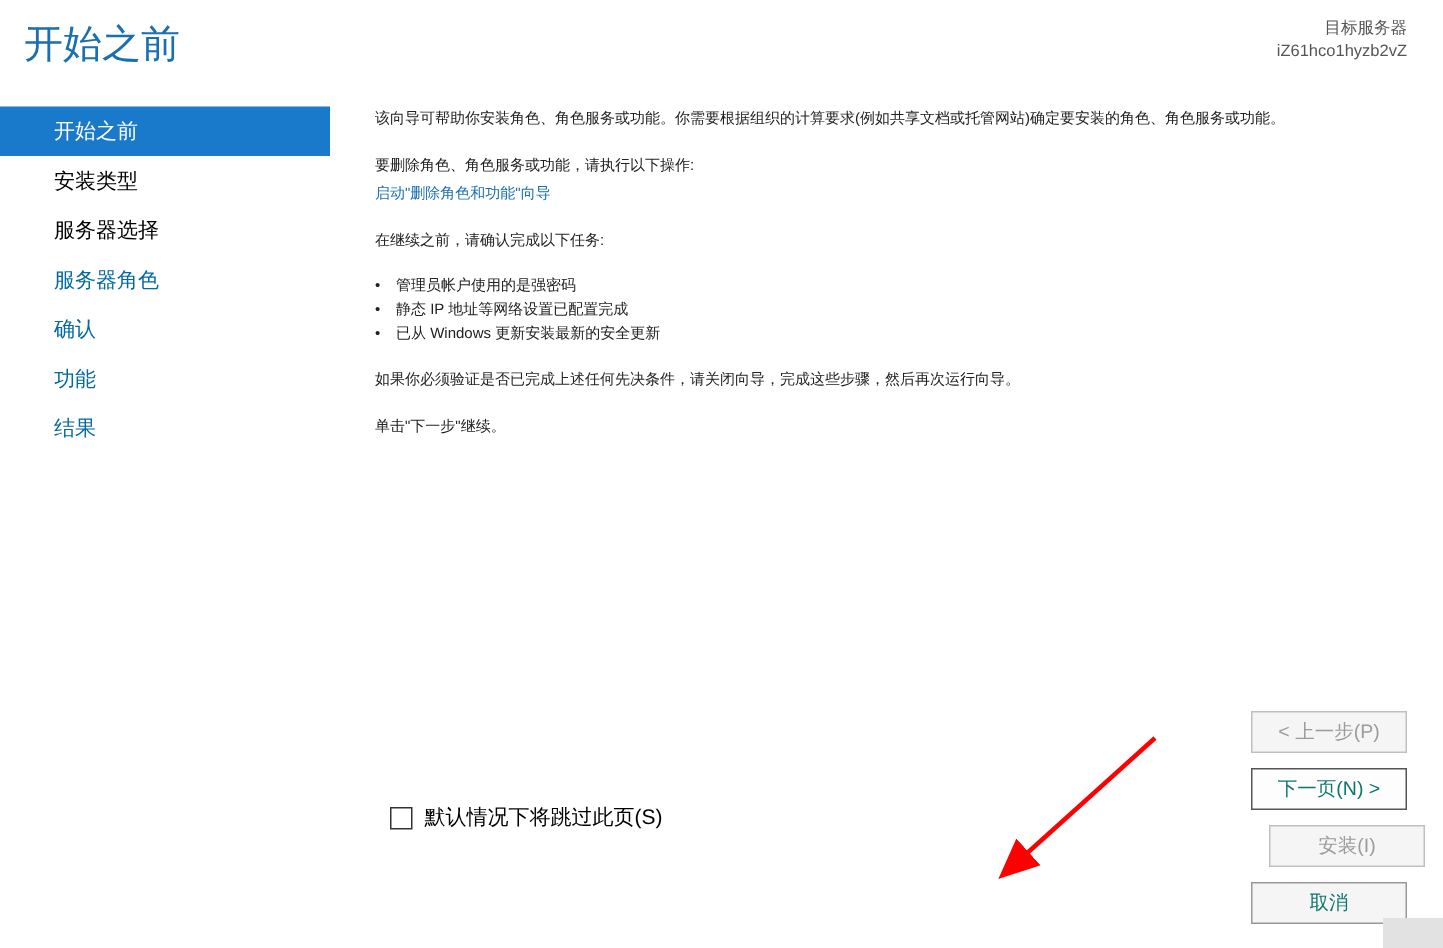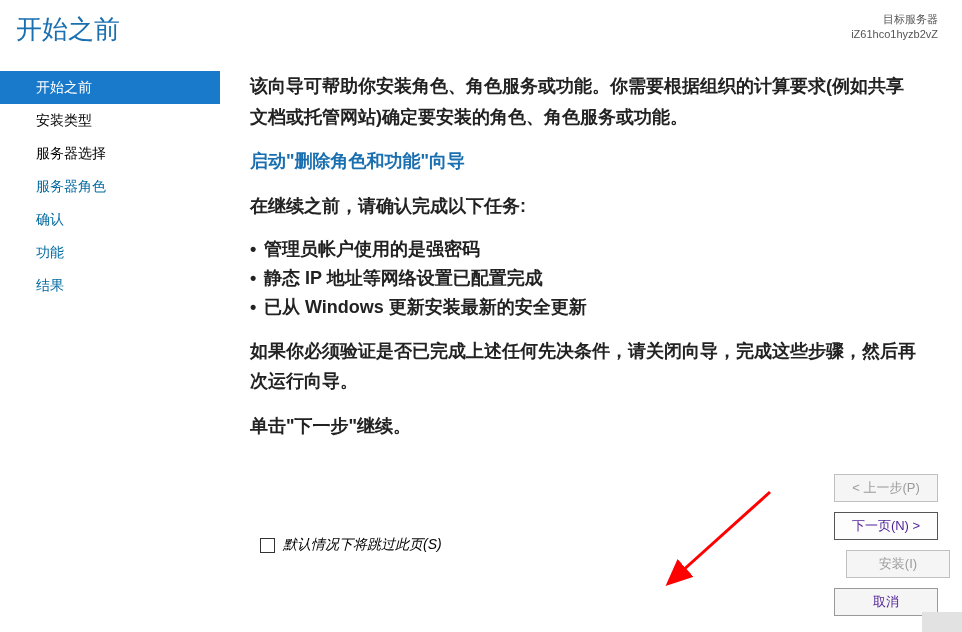--- a/index.html
+++ b/index.html
@@ -50,24 +50,23 @@
       background: #1979ca;
       color: #fff;
     }
     .sidebar-item.disabled {
       color: #0369a1;
       cursor: default;
     }
     .content {
       flex: 1;
       padding: 6px 44px 0 30px;
-      font-size: 18px;
+      font-size: 10px;
       color: #222;
       line-height: 1.7;
-      font-weight: bold;
     }
     .content p {
       margin-bottom: 14px;
     }
     .link {
       color: #1a6fb0;
       cursor: pointer;
     }
     .bullet-list {
       list-style: none;
@@ -84,21 +83,20 @@
       left: 0;
     }
     .skip-row {
       position: absolute;
       left: 260px;
       bottom: 78px;
       display: flex;
       align-items: center;
       gap: 8px;
       font-size: 14px;
-      font-style: italic;
     }
     .checkbox {
       width: 15px;
       height: 15px;
       border: 1px solid #333;
       background: #fff;
       display: inline-block;
       cursor: pointer;
     }
     .footer {
@@ -110,21 +108,21 @@
       align-items: center;
       flex-direction: column;
     }
     .btn {
       min-width: 104px;
       height: 28px;
       border: 1px solid #999;
       background: #f5f5f5;
       font-family: inherit;
       font-size: 13px;
-      color: #4c1d95;
+      color: #0f766e;
       cursor: pointer;
       padding: 0 10px;
     }
     .btn:disabled {
       color: #9b9b9b;
       cursor: default;
       border-color: #c0c0c0;
     }
     .btn.primary {
       border: 1px solid #555;
@@ -163,20 +161,21 @@
     <div class="sidebar-item">安装类型</div>
     <div class="sidebar-item">服务器选择</div>
     <div class="sidebar-item disabled">服务器角色</div>
     <div class="sidebar-item disabled">确认</div>
     <div class="sidebar-item disabled">功能</div>
     <div class="sidebar-item disabled">结果</div>
   </div>
 
   <div class="content">
     <p>该向导可帮助你安装角色、角色服务或功能。你需要根据组织的计算要求(例如共享文档或托管网站)确定要安装的角色、角色服务或功能。</p>
+    <p style="margin-bottom:2px">要删除角色、角色服务或功能，请执行以下操作:</p>
     <p><span class="link">启动"删除角色和功能"向导</span></p>
     <p>在继续之前，请确认完成以下任务:</p>
     <ul class="bullet-list">
       <li>管理员帐户使用的是强密码</li>
       <li>静态 IP 地址等网络设置已配置完成</li>
       <li>已从 Windows 更新安装最新的安全更新</li>
     </ul>
     <p>如果你必须验证是否已完成上述任何先决条件，请关闭向导，完成这些步骤，然后再次运行向导。</p>
     <p>单击"下一步"继续。</p>
   </div>

